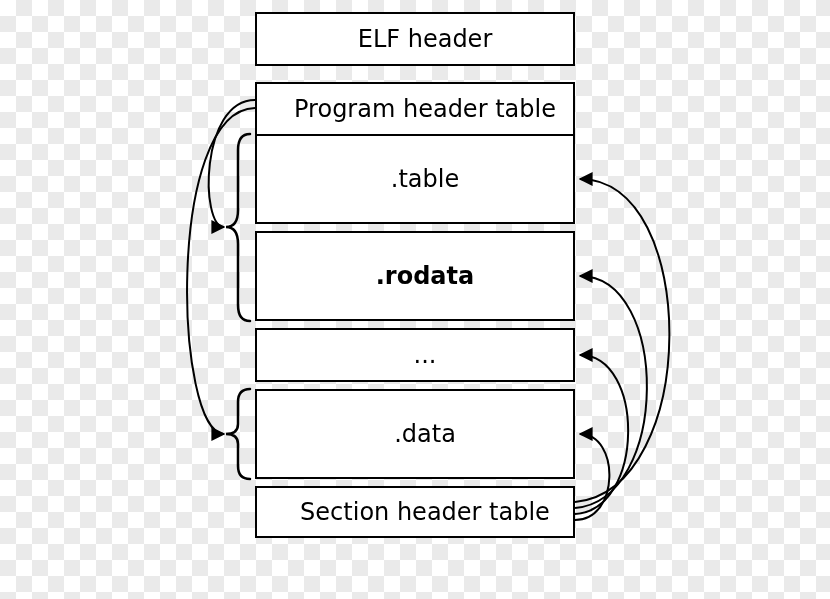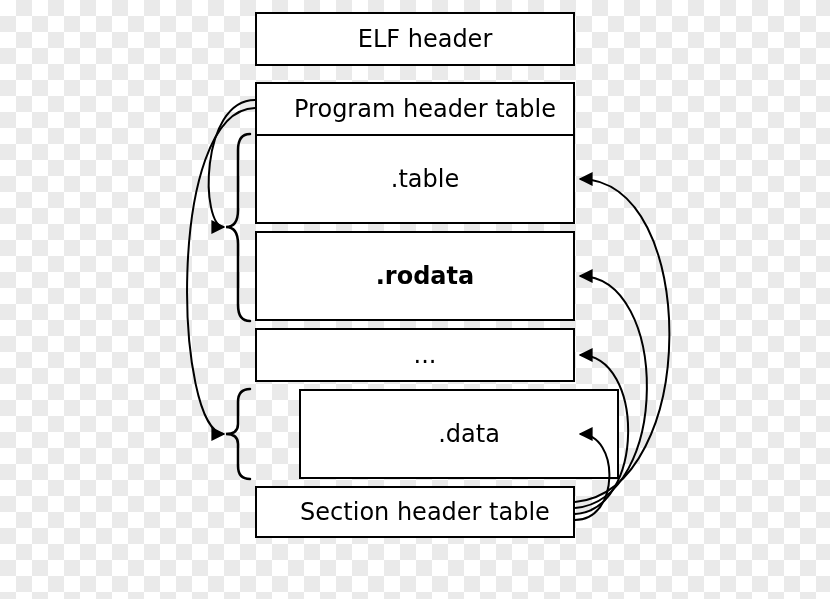--- a/index.html
+++ b/index.html
@@ -69,21 +69,21 @@
   </div>
 
   <div class="box" style="top:231px;height:90px;font-weight:bold;">
     <span>.rodata</span>
   </div>
 
   <div class="box" style="top:328px;height:54px;">
     <span>...</span>
   </div>
 
-  <div class="box" style="top:389px;height:90px;margin-left:44px;">
+  <div class="box" style="top:389px;height:90px;">
     <span>.data</span>
   </div>
 
   <div class="box" style="top:486px;height:52px;">
     <span>Section header table</span>
   </div>
 
   <svg class="overlay" width="830" height="599" viewBox="0 0 830 599">
     <defs>
       <marker id="arrowhead" viewBox="0 0 10 10" refX="9" refY="5" markerWidth="7" markerHeight="7" orient="auto-start-reverse">

